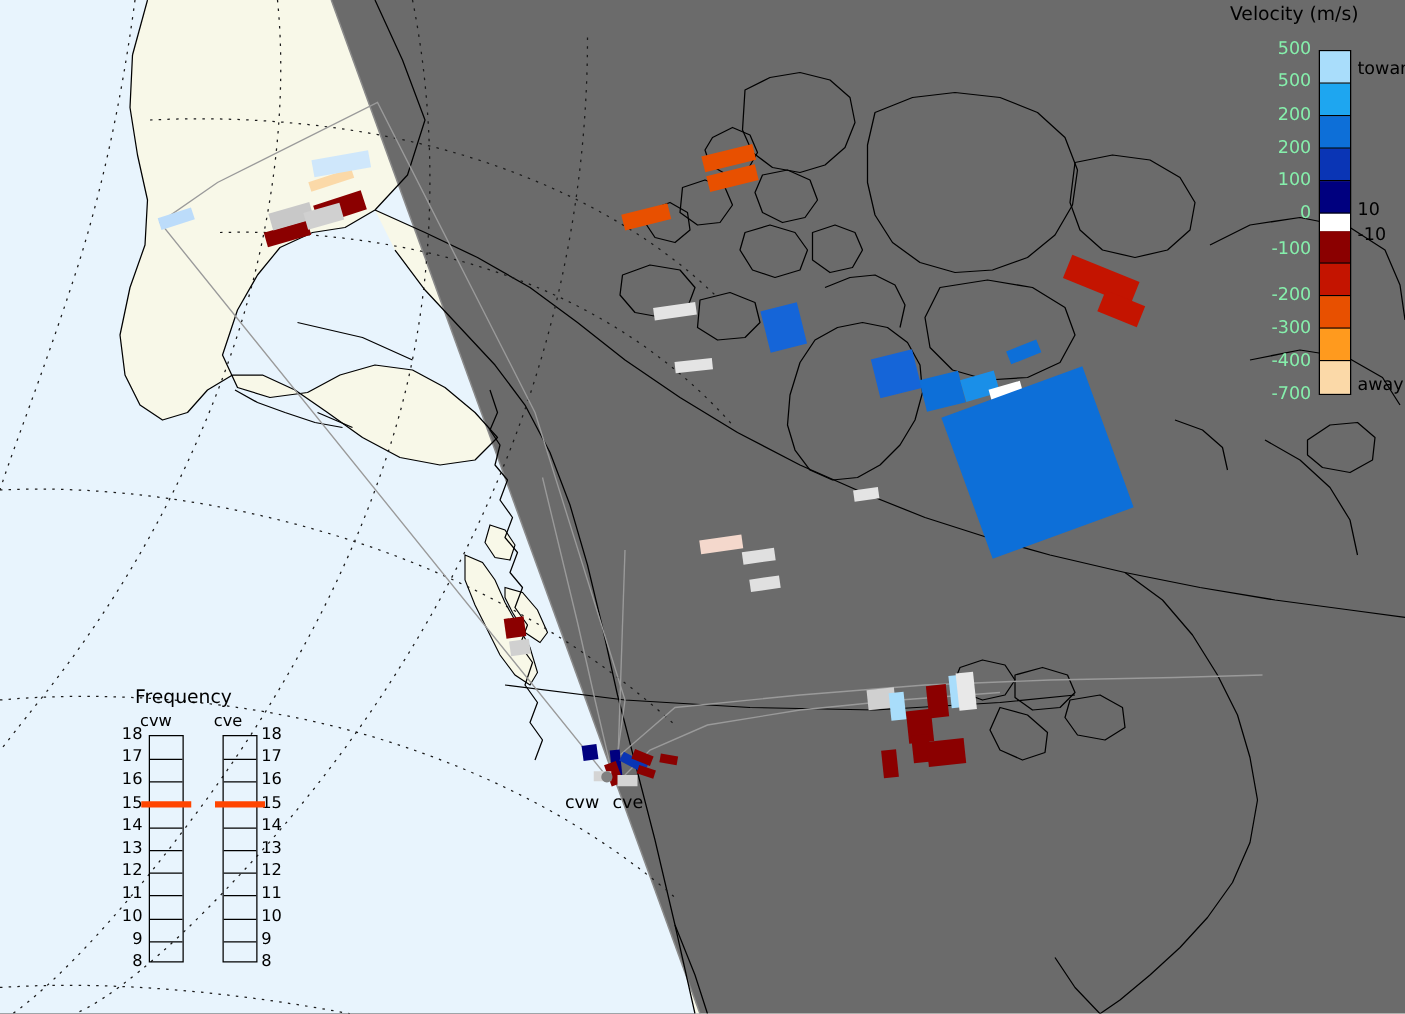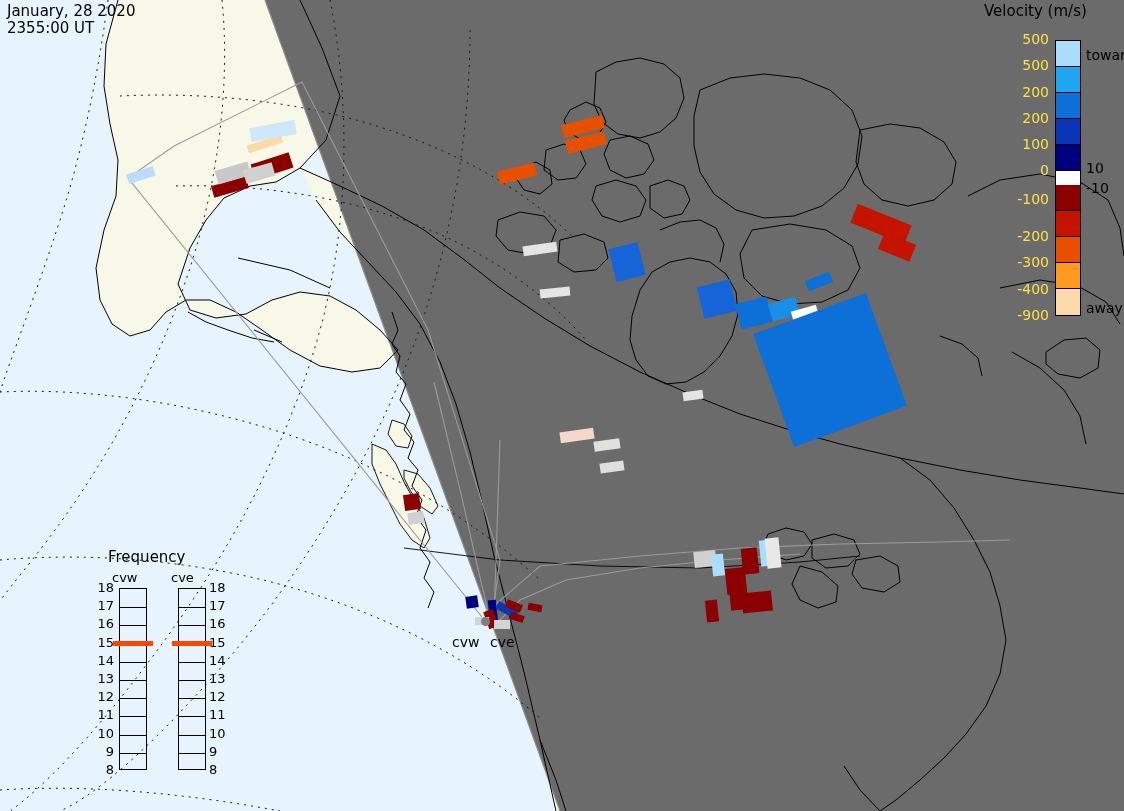--- a/index.html
+++ b/index.html
@@ -57,21 +57,21 @@
     width: 100%;
     box-sizing: border-box;
     border-bottom: 1px solid #000;
   }
   .cb-band.nolines { border-bottom: none; }
   .cb-ticklab {
     position: absolute;
     width: 52px;
     text-align: right;
     font-size: 14px;
-    color: #fde047;
+    color: #86efac;
     white-space: nowrap;
   }
   .cb-rlab {
     position: absolute;
     left: 1086px;
     font-size: 14px;
     color: #000;
     white-space: nowrap;
   }
   
@@ -341,21 +341,20 @@
         <rect x="486" y="610" width="10" height="18" fill="#8b0000" transform="rotate(-20 491 619)"></rect>
         <rect x="506" y="602" width="16" height="8" fill="#8b0000" transform="rotate(22 514 606)"></rect>
         <rect x="510" y="614" width="14" height="7" fill="#8b0000" transform="rotate(18 517 617.5)"></rect>
         <rect x="528" y="604" width="14" height="7" fill="#8b0000" transform="rotate(10 535 607.5)"></rect>
         <rect x="475" y="617" width="14" height="8" fill="#d4d4d4"></rect>
         <rect x="494" y="620" width="16" height="9" fill="#d4d4d4"></rect>
       </g>
 
   </svg>
 
-  <div class="stamp"><span>January, 28 2020</span><br><span>2355:00 UT</span></div>
 
   <div class="cb-title">Velocity (m/s)</div>
   <div class="cb-box" id="cbbox">
       <div class="cb-band" style="top: 0px; height: 26.0952px; background: rgb(169, 221, 251);"></div>
       <div class="cb-band" style="top: 26.0952px; height: 26.0952px; background: rgb(30, 166, 240);"></div>
       <div class="cb-band" style="top: 52.1905px; height: 26.0952px; background: rgb(13, 111, 216);"></div>
       <div class="cb-band" style="top: 78.2857px; height: 26.0952px; background: rgb(10, 53, 181);"></div>
       <div class="cb-band" style="top: 104.381px; height: 26.0952px; background: rgb(0, 0, 127);"></div>
       <div class="cb-band" style="top: 130.476px; height: 13.0476px; background: rgb(255, 255, 255); border-bottom: none;"></div>
       <div class="cb-band" style="top: 143.524px; height: 26.0952px; background: rgb(139, 0, 0);"></div>
@@ -368,21 +367,21 @@
       <div class="cb-ticklab" style="left: 997px; top: 31px;">500</div>
       <div class="cb-ticklab" style="left: 997px; top: 57.2857px;">500</div>
       <div class="cb-ticklab" style="left: 997px; top: 83.5714px;">200</div>
       <div class="cb-ticklab" style="left: 997px; top: 109.857px;">200</div>
       <div class="cb-ticklab" style="left: 997px; top: 136.143px;">100</div>
       <div class="cb-ticklab" style="left: 997px; top: 162.429px;">0</div>
       <div class="cb-ticklab" style="left: 997px; top: 191px;">-100</div>
       <div class="cb-ticklab" style="left: 997px; top: 228.143px;">-200</div>
       <div class="cb-ticklab" style="left: 997px; top: 254.429px;">-300</div>
       <div class="cb-ticklab" style="left: 997px; top: 280.714px;">-400</div>
-      <div class="cb-ticklab" style="left: 997px; top: 307px;">-900</div>
+      <div class="cb-ticklab" style="left: 997px; top: 307px;">-700</div>
     </div>
   <div class="cb-rlab" id="cbtoward" style="top:47px">toward</div>
   <div class="cb-rlab" id="cbzeroup" style="top:160px">10</div>
   <div class="cb-rlab" id="cbzerodn" style="top:180px">-10</div>
   <div class="cb-rlab" id="cbaway" style="top:300px">away</div>
 
   <div class="fq-title">Frequency</div>
   <div class="fq-colhead" style="left:112px; top:570px">cvw</div>
   <div class="fq-colhead" style="left:171px; top:570px">cve</div>
   <div class="fq-box" id="fqbox0" style="left:119px; top:588px; height:182px">

